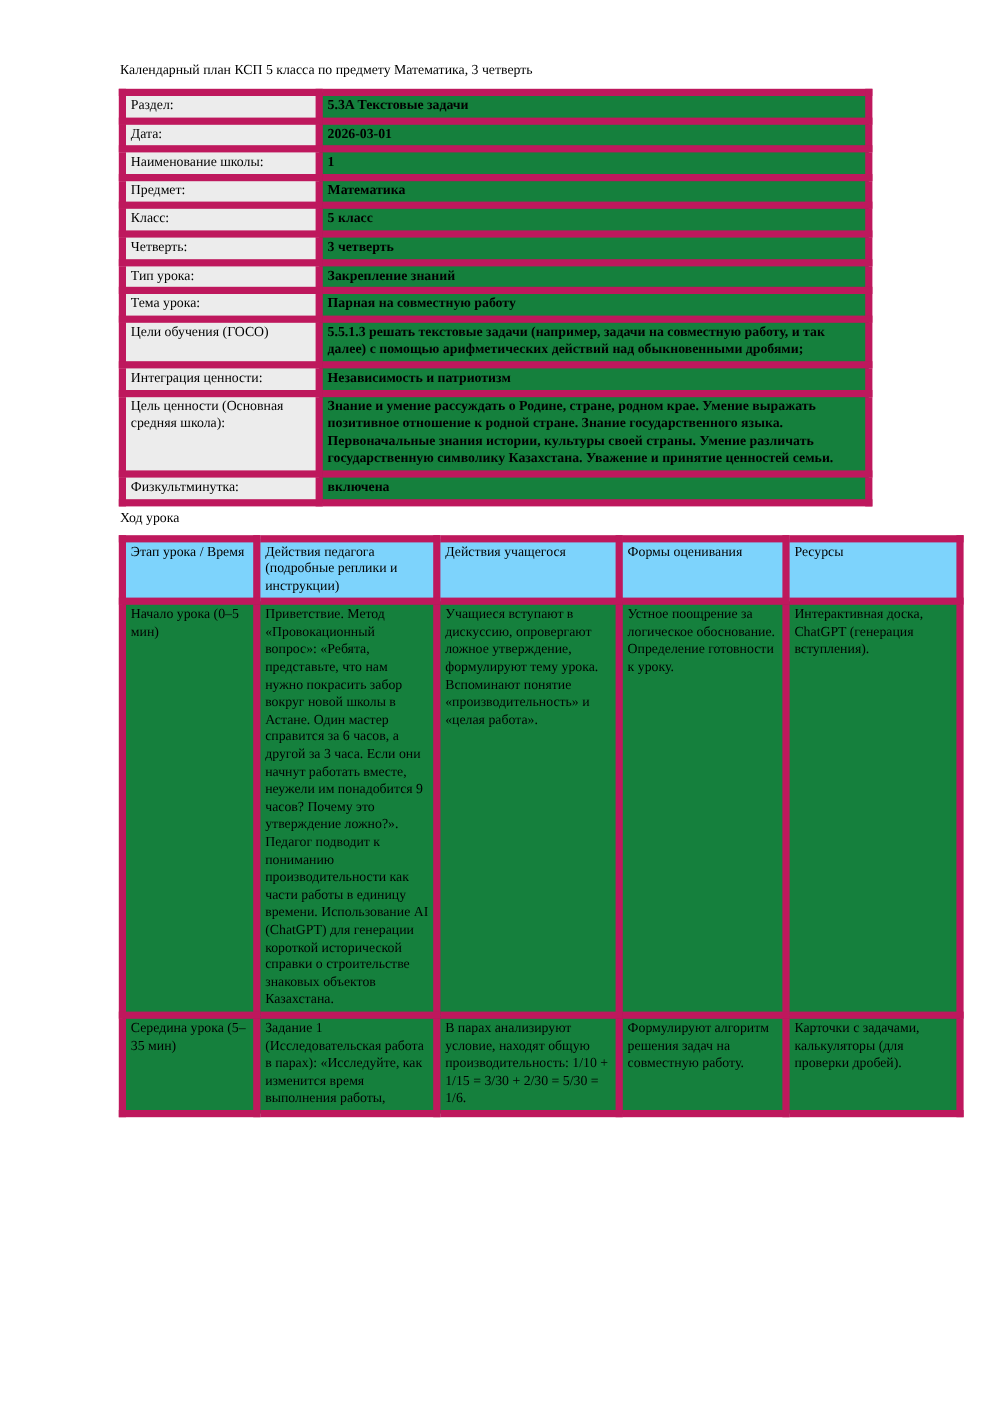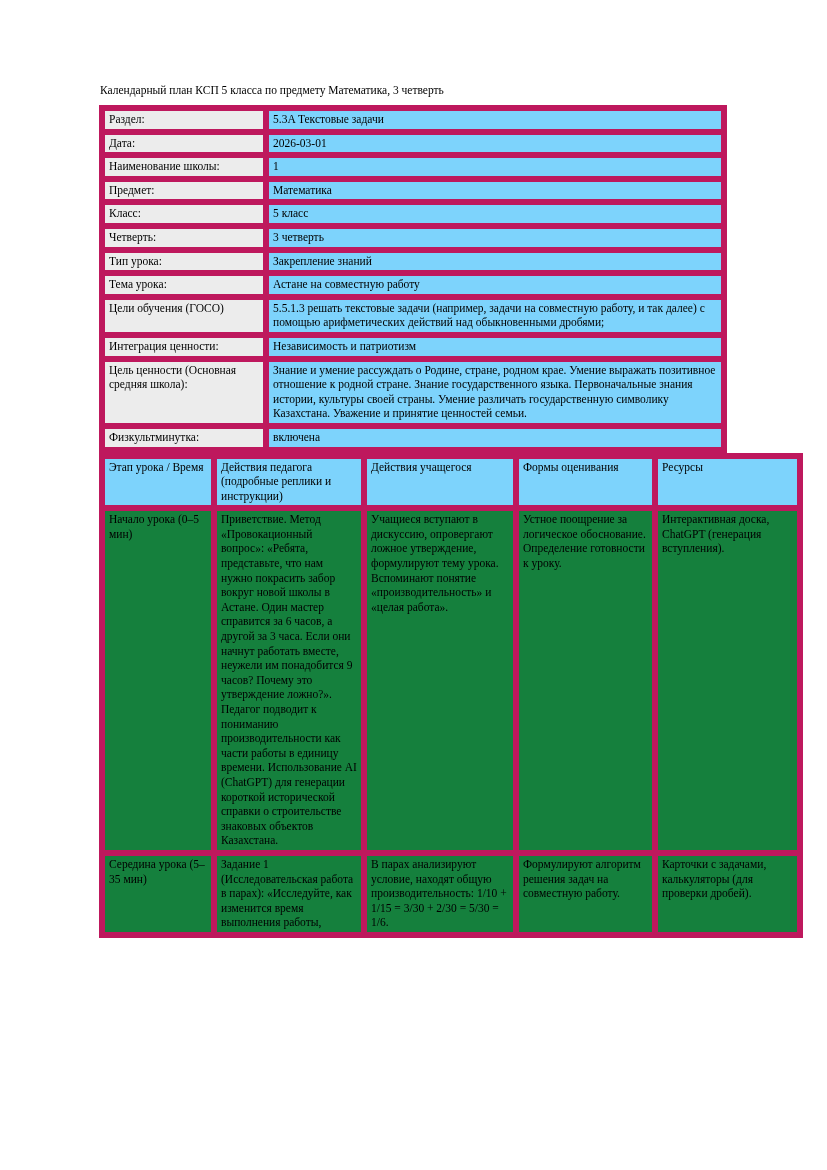--- a/index.html
+++ b/index.html
@@ -12,21 +12,21 @@
     height: 1170px;
     font-family: "Liberation Serif", "DejaVu Serif", serif;
     color: #000000;
     overflow: hidden;
   }
   .page {
     position: relative;
     width: 827px;
     height: 974px;
     box-sizing: border-box;
-    padding: 83px 100px 0 99px;
+    padding: 52px 100px 0 99px;
   }
   .doc-title {
     font-size: 11.5px;
     line-height: 15px;
     margin: 0 0 7px 1px;
     white-space: nowrap;
   }
   table {
     border-collapse: collapse;
     width: 628px;
@@ -42,21 +42,22 @@
     text-align: left;
     word-wrap: break-word;
     overflow-wrap: break-word;
   }
   
   table.info-table td.label-cell {
     background: #ececec;
     width: 150px;
   }
   table.info-table td.value-cell {
-    background: #7dd3fc;
+    background: #15803d;
+    font-weight: bold;
   }
   .section-label {
     font-size: 11.5px;
     line-height: 15px;
     margin: 3px 0 6px 1px;
   }
   
   table.lesson-table th {
     background: #7dd3fc;
   }
@@ -101,41 +102,42 @@
       <tr>
         <td class="label-cell">Четверть:</td>
         <td class="value-cell">3 четверть</td>
       </tr>
       <tr>
         <td class="label-cell">Тип урока:</td>
         <td class="value-cell">Закрепление знаний</td>
       </tr>
       <tr>
         <td class="label-cell">Тема урока:</td>
-        <td class="value-cell">Астане на совместную работу</td>
+        <td class="value-cell">Парная на совместную работу</td>
       </tr>
       <tr>
         <td class="label-cell">Цели обучения (ГОСО)</td>
         <td class="value-cell">5.5.1.3 решать текстовые задачи (например, задачи на совместную работу, и так далее) с помощью арифметических действий над обыкновенными дробями;</td>
       </tr>
       <tr>
         <td class="label-cell">Интеграция ценности:</td>
         <td class="value-cell">Независимость и патриотизм</td>
       </tr>
       <tr>
         <td class="label-cell">Цель ценности (Основная средняя школа):</td>
         <td class="value-cell">Знание и умение рассуждать о Родине, стране, родном крае. Умение выражать позитивное отношение к родной стране. Знание государственного языка. Первоначальные знания истории, культуры своей страны. Умение различать государственную символику Казахстана. Уважение и принятие ценностей семьи.</td>
       </tr>
       <tr>
         <td class="label-cell">Физкультминутка:</td>
         <td class="value-cell">включена</td>
       </tr>
     </tbody>
   </table>
 
+  <p class="section-label">Ход урока</p>
 
   <table class="lesson-table">
     <thead>
       <tr>
         <th class="col-stage">Этап урока / Время</th>
         <th class="col-teacher">Действия педагога (подробные реплики и инструкции)</th>
         <th class="col-student">Действия учащегося</th>
         <th class="col-assess">Формы оценивания</th>
         <th class="col-res">Ресурсы</th>
       </tr>

